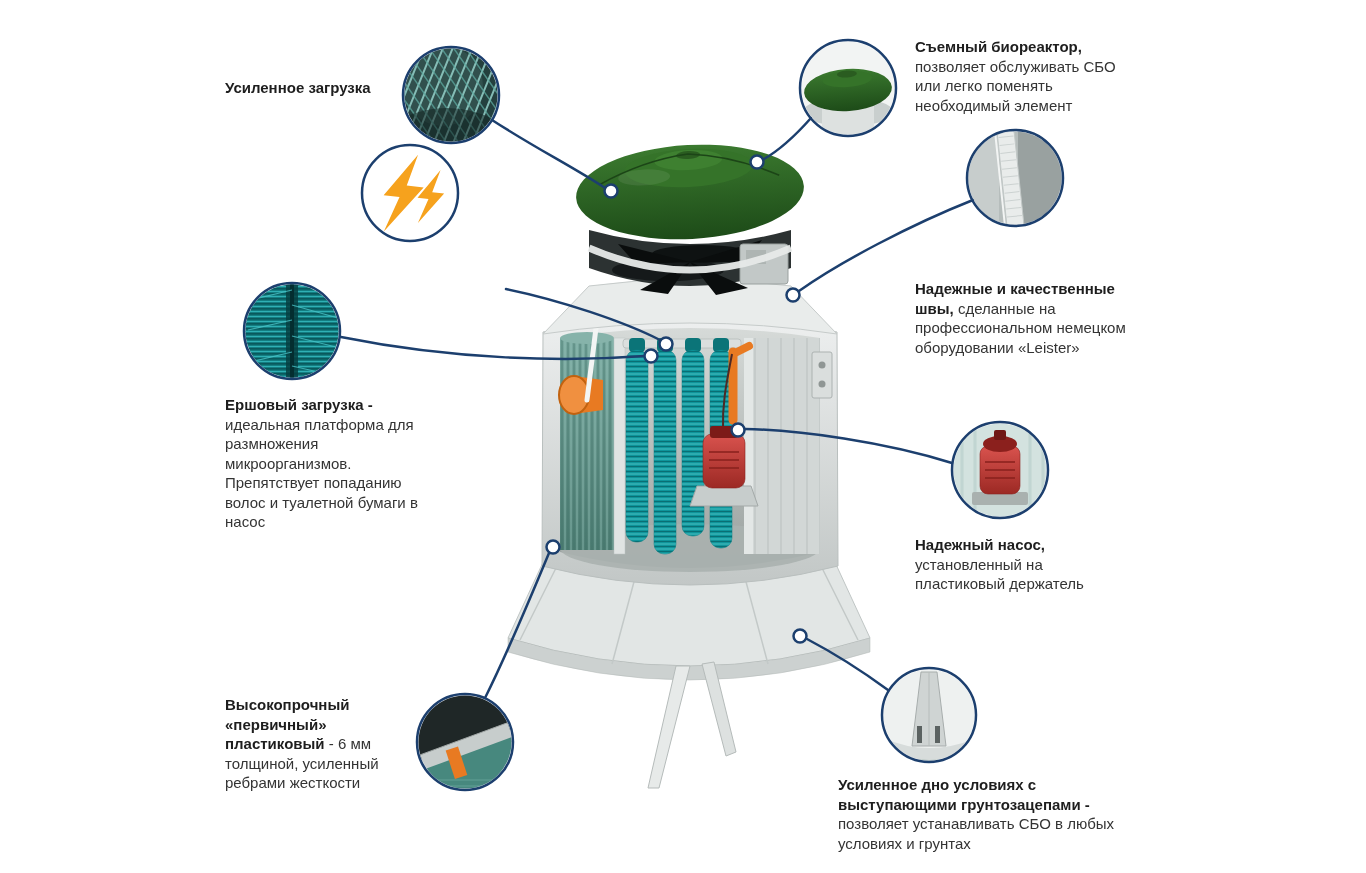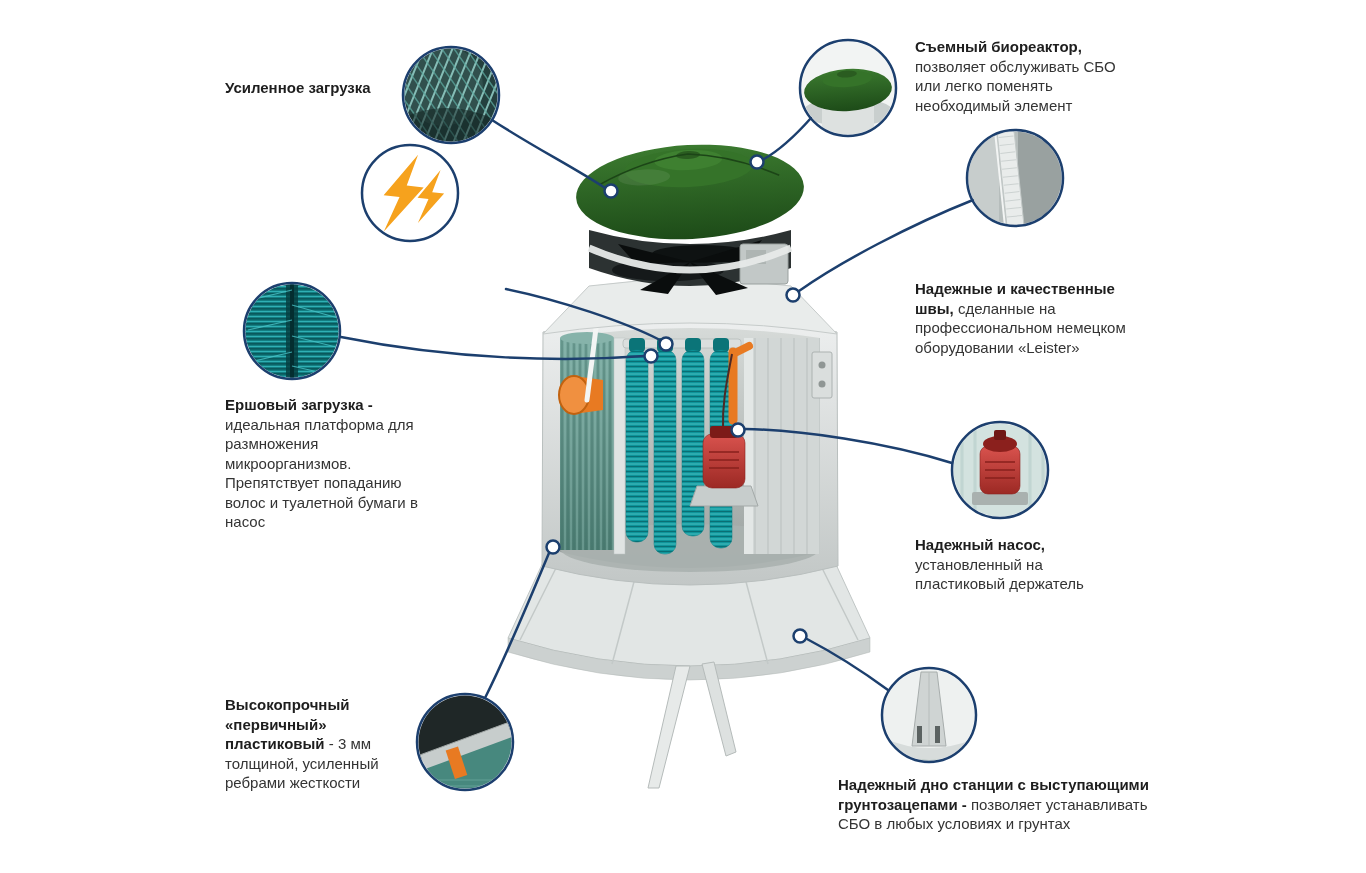--- a/index.html
+++ b/index.html
@@ -312,21 +312,21 @@
   <span>установленный на пластиковый держатель</span>
 </div>
 
 <div class="ann" style="left:225px;top:395px;width:215px;">
   <b>Ершовый загрузка -</b>
   <span>идеальная платформа для размножения микроорганизмов. Препятствует попаданию волос и туалетной бумаги в насос</span>
 </div>
 
 <div class="ann" style="left:225px;top:695px;width:180px;">
   <b>Высокопрочный «первичный» пластиковый</b>
-  <span>- 3 мм толщиной, усиленный ребрами жесткости</span>
+  <span>- 6 мм толщиной, усиленный ребрами жесткости</span>
 </div>
 
 <div class="ann" style="left:838px;top:775px;width:312px;">
-  <b>Надежный дно станции с выступающими грунтозацепами -</b>
+  <b>Усиленное дно условиях с выступающими грунтозацепами -</b>
   <span>позволяет устанавливать СБО в любых условиях и грунтах</span>
 </div>
 
 </div>
 
 </body></html>

